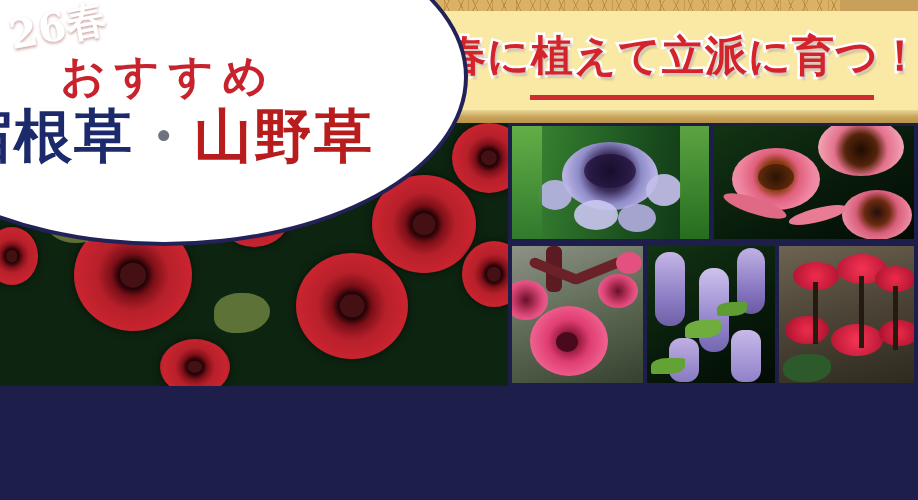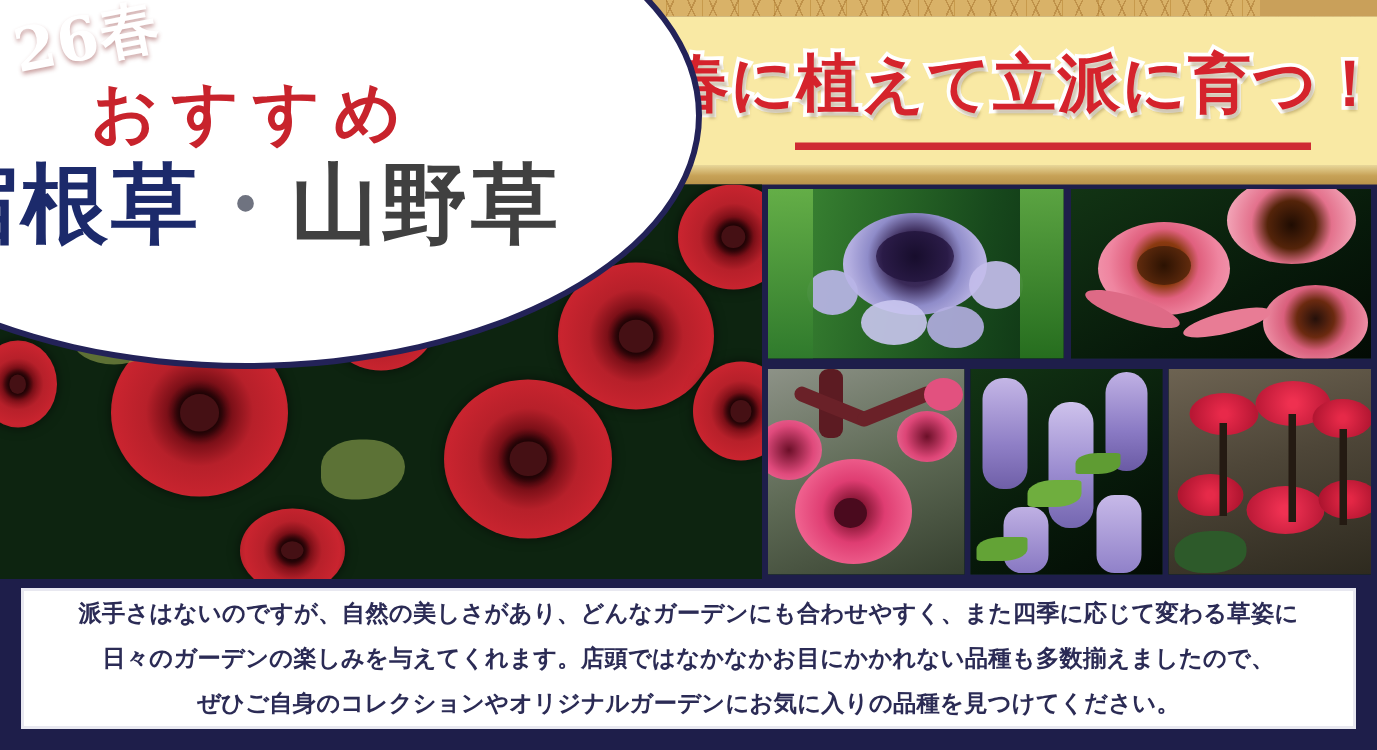--- a/index.html
+++ b/index.html
@@ -100,21 +100,21 @@
     position:absolute;left:0;top:192px;width:600px;
     text-align:center;
     font-family:"DejaVu Serif","Liberation Serif",serif;
     font-weight:700;
     font-size:58px;line-height:64px;
     letter-spacing:2px;
     white-space:nowrap;
   }
   .t-navy{color:#1c2a6b;}
   .t-dot{color:#6f7380;}
-  .t-green{color:#404040;}
+  .t-green{color:#b91c1c;}
 
   
   .hero-photo{
     position:absolute;left:0;top:123px;width:508px;height:263px;
     overflow:hidden;
     background:#0d2410;
   }
   .leafbg{position:absolute;inset:0;
     background:
       radial-gradient(ellipse 70px 34px at 12% 26%, #2f6f33 0%, #1d4a22 70%, transparent 72%),
@@ -274,19 +274,14 @@
 
   <div class="oval">
 
     <div class="ribbon-text">26春</div>
     <div class="osusume">おすすめ</div>
     <div class="maintitle">
       <span class="t-navy">宿根草</span><span class="t-dot">・</span><span class="t-green">山野草</span>
     </div>
   </div>
 
-  <div class="copybox">
-    <div class="copyline">派手さはないのですが、自然の美しさがあり、どんなガーデンにも合わせやすく、また四季に応じて変わる草姿に</div>
-    <div class="copyline">日々のガーデンの楽しみを与えてくれます。店頭ではなかなかお目にかかれない品種も多数揃えましたので、</div>
-    <div class="copyline">ぜひご自身のコレクションやオリジナルガーデンにお気に入りの品種を見つけてください。</div>
-  </div>
 
 </div>
 
 </body></html>

